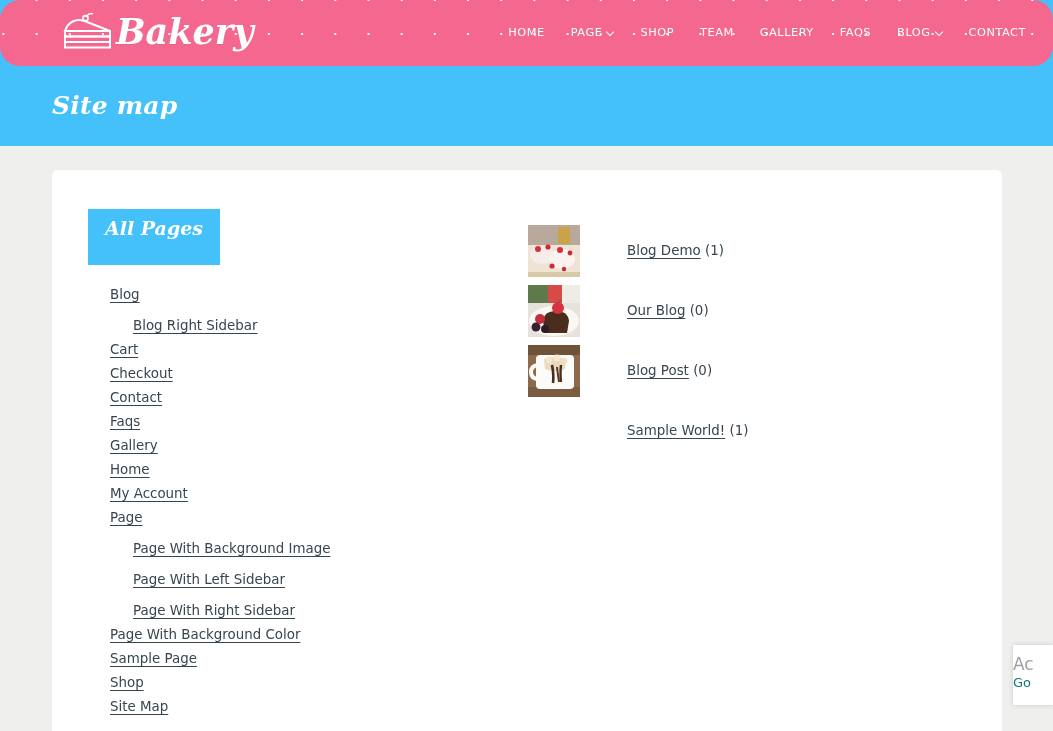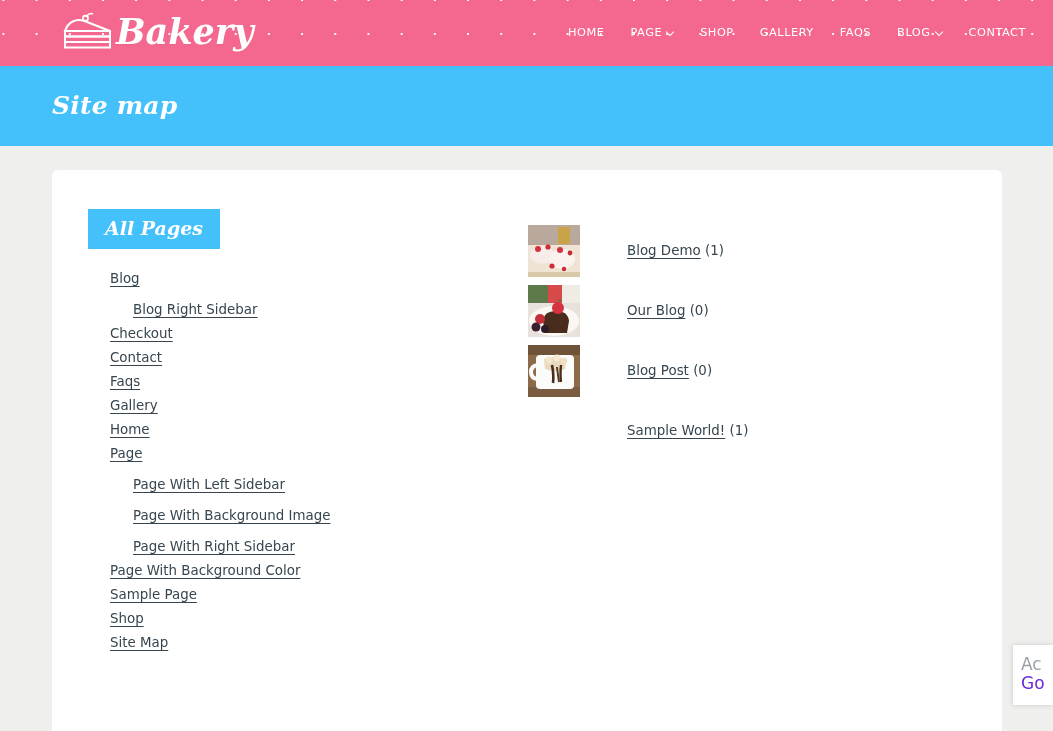--- a/index.html
+++ b/index.html
@@ -23,20 +23,21 @@
     top: 0; left: 0;
     width: 1053px;
     height: 66px;
     background-color: #f4688f;
     background-image:
       radial-gradient(circle, rgba(255,255,255,0.95) 1.1px, rgba(255,255,255,0) 1.3px);
     background-size: 33.2px 34px;
     background-position: 20px 17px;
     z-index: 4;
     overflow: hidden;
+    border-radius: 20px;
   }
 
   
   .logo {
     position: absolute;
     left: 56px; top: 8px;
     display: flex;
     align-items: center;
     height: 48px;
     text-decoration: none;
@@ -146,21 +147,21 @@
   
   .badge {
     display: inline-block;
     background: #44c0fb;
     color: #ffffff;
     font-family: "DejaVu Serif", "Liberation Serif", serif;
     font-style: italic;
     font-weight: bold;
     font-size: 19px;
     line-height: 20px;
-    padding: 9px 17px 11px 17px;
+    padding: 9px 17px 27px 17px;
     white-space: nowrap;
   }
 
   
   .pages-list { list-style: none; margin-top: 18px; }
   .pages-list li { margin: 0; padding: 0; }
 
   .sitemap-link {
     color: #36454f;
     font-size: 13.4px;
@@ -212,32 +213,31 @@
   .recaptcha {
     position: absolute;
     right: 0;
     top: 645px;
     width: 40px;
     height: 60px;
     background: #ffffff;
     box-shadow: 0 0 5px rgba(0,0,0,0.16);
     z-index: 6;
     overflow: hidden;
-    padding-left: 8px;
     padding-top: 8px;
   }
   .recaptcha .rc-main {
     color: #9aa0a6;
     font-size: 17px;
     line-height: 22px;
     white-space: nowrap;
   }
   .recaptcha .rc-sub {
-    color: #6d28d9;
-    font-size: 17px;
+    color: #0f766e;
+    font-size: 13px;
     line-height: 16px;
     white-space: nowrap;
   }
 </style>
 </head>
 <body>
 
 <div class="banner">
   <svg class="banner-svg" viewBox="0 0 1053 146" preserveAspectRatio="none">
     <rect x="0" y="0" width="1053" height="146" fill="#44c0fb"></rect>
@@ -271,20 +271,23 @@
       <span>HOME</span>
     </a>
     <a class="nav-item" href="#">
       <span>PAGE</span>
       <span class="caret"></span>
     </a>
     <a class="nav-item" href="#">
       <span>SHOP</span>
     </a>
     <a class="nav-item" href="#">
+      <span>TEAM</span>
+    </a>
+    <a class="nav-item" href="#">
       <span>GALLERY</span>
     </a>
     <a class="nav-item" href="#">
       <span>FAQS</span>
     </a>
     <a class="nav-item" href="#">
       <span>BLOG</span>
       <span class="caret"></span>
     </a>
     <a class="nav-item" href="#">
@@ -294,28 +297,30 @@
 </div>
 
 <div class="card">
   <div class="columns">
 
     <div class="col-pages">
       <div class="badge">All Pages</div>
       <ul class="pages-list" id="pages-list">
           <li><a href="#" class="sitemap-link lvl-1">Blog</a></li>
           <li><a href="#" class="sitemap-link lvl-2">Blog Right Sidebar</a></li>
+          <li><a href="#" class="sitemap-link lvl-1 gap-after">Cart</a></li>
           <li><a href="#" class="sitemap-link lvl-1">Checkout</a></li>
           <li><a href="#" class="sitemap-link lvl-1">Contact</a></li>
           <li><a href="#" class="sitemap-link lvl-1">Faqs</a></li>
           <li><a href="#" class="sitemap-link lvl-1">Gallery</a></li>
           <li><a href="#" class="sitemap-link lvl-1">Home</a></li>
+          <li><a href="#" class="sitemap-link lvl-1">My Account</a></li>
           <li><a href="#" class="sitemap-link lvl-1">Page</a></li>
+          <li><a href="#" class="sitemap-link lvl-2">Page With Background Image</a></li>
           <li><a href="#" class="sitemap-link lvl-2">Page With Left Sidebar</a></li>
-          <li><a href="#" class="sitemap-link lvl-2">Page With Background Image</a></li>
           <li><a href="#" class="sitemap-link lvl-2">Page With Right Sidebar</a></li>
           <li><a href="#" class="sitemap-link lvl-1 gap-after">Page With Background Color</a></li>
           <li><a href="#" class="sitemap-link lvl-1">Sample Page</a></li>
           <li><a href="#" class="sitemap-link lvl-1">Shop</a></li>
           <li><a href="#" class="sitemap-link lvl-1">Site Map</a></li>
         </ul>
     </div>
 
     <div class="col-posts">
       <ul class="posts-list" id="posts-list">

